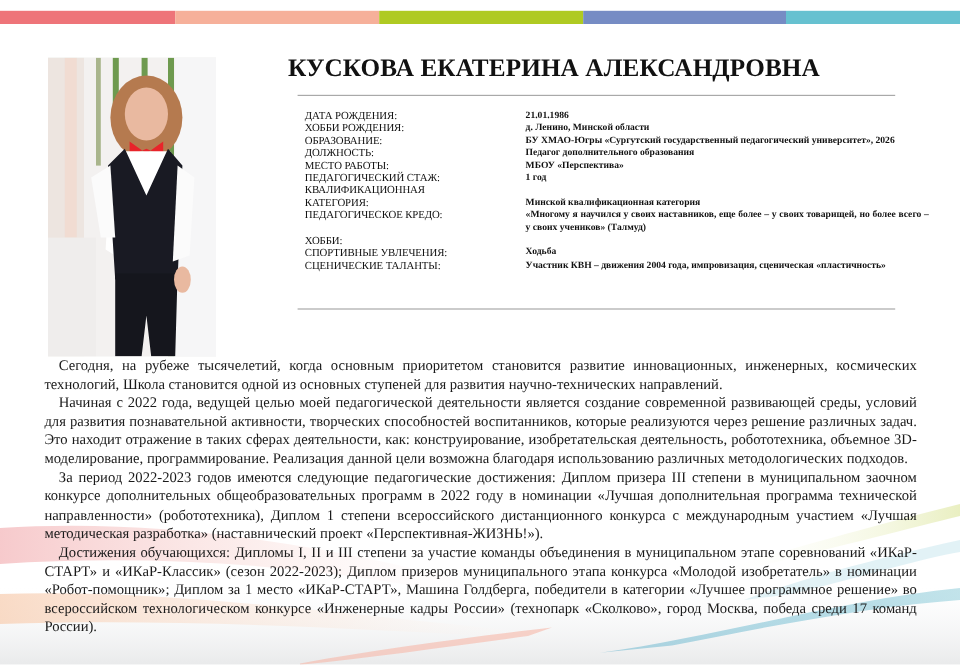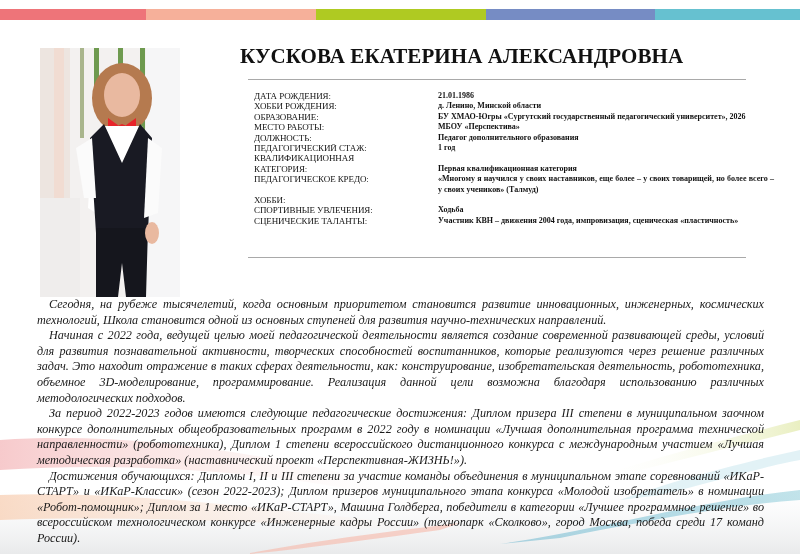--- a/index.html
+++ b/index.html
@@ -17,21 +17,21 @@
     .rule { position: absolute; left: 248px; width: 498px; height: 1px; background: #a9a9a9; }
     .rule.top { top: 79px; }
     .rule.bottom { top: 257px; }
 
     .info { position: absolute; left: 254px; top: 91px; width: 520px; font-size: 8px; line-height: 10.4px; font-weight: bold; }
     .info .row { display: flex; gap: 42px; }
     .info .label { width: 142px; flex: none; font-family: "Liberation Serif", serif; font-weight: normal; font-size: 9px; line-height: 10.4px; color: #111; letter-spacing: -0.1px; }
     .info .value { flex: 1; text-align: justify; }
 
     .body-text { position: absolute; left: 37px; top: 297px; width: 727px; font-size: 12.2px; line-height: 15.6px; text-align: justify; color: #1a1a1a; }
-    .body-text p { text-indent: 12px; font-style: italic; }
+    .body-text p { text-indent: 12px; }
   </style>
 </head>
 <body>
 
 <div class="top-bar">
   <div class="seg" style="width:146px;background:#ee7479"></div>
   <div class="seg" style="width:170px;background:#f6b09a"></div>
   <div class="seg" style="width:170px;background:#afca22"></div>
   <div class="seg" style="width:169px;background:#768cc4"></div>
   <div class="seg" style="width:145px;background:#66c1d0"></div>
@@ -104,38 +104,38 @@
   </div>
   <div class="row">
     <span class="label">ХОББИ РОЖДЕНИЯ:</span>
     <span class="value">д. Ленино, Минской области</span>
   </div>
   <div class="row">
     <span class="label">ОБРАЗОВАНИЕ:</span>
     <span class="value">БУ ХМАО-Югры «Сургутский государственный педагогический университет», 2026</span>
   </div>
   <div class="row">
+    <span class="label">ДОЛЖНОСТЬ:</span>
+    <span class="value">Педагог дополнительного образования</span>
+  </div>
+  <div class="row">
     <span class="label">МЕСТО РАБОТЫ:</span>
     <span class="value">МБОУ «Перспектива»</span>
-  </div>
-  <div class="row">
-    <span class="label">ДОЛЖНОСТЬ:</span>
-    <span class="value">Педагог дополнительного образования</span>
   </div>
   <div class="row">
     <span class="label">ПЕДАГОГИЧЕСКИЙ СТАЖ:</span>
     <span class="value">1 год</span>
   </div>
   <div class="row">
     <span class="label">КВАЛИФИКАЦИОННАЯ</span>
     <span class="value"></span>
   </div>
   <div class="row">
     <span class="label">КАТЕГОРИЯ:</span>
-    <span class="value">Первая квалификационная категория</span>
+    <span class="value">Минской квалификационная категория</span>
   </div>
   <div class="row">
     <span class="label">ПЕДАГОГИЧЕСКОЕ КРЕДО:</span>
     <span class="value">«Многому я научился у своих наставников, еще более – у своих товарищей, но более всего – у своих учеников» (Талмуд)</span>
   </div>
   <div class="row">
     <span class="label">ХОББИ:</span>
   </div>
   <div class="row">
     <span class="label">СПОРТИВНЫЕ УВЛЕЧЕНИЯ:</span>

